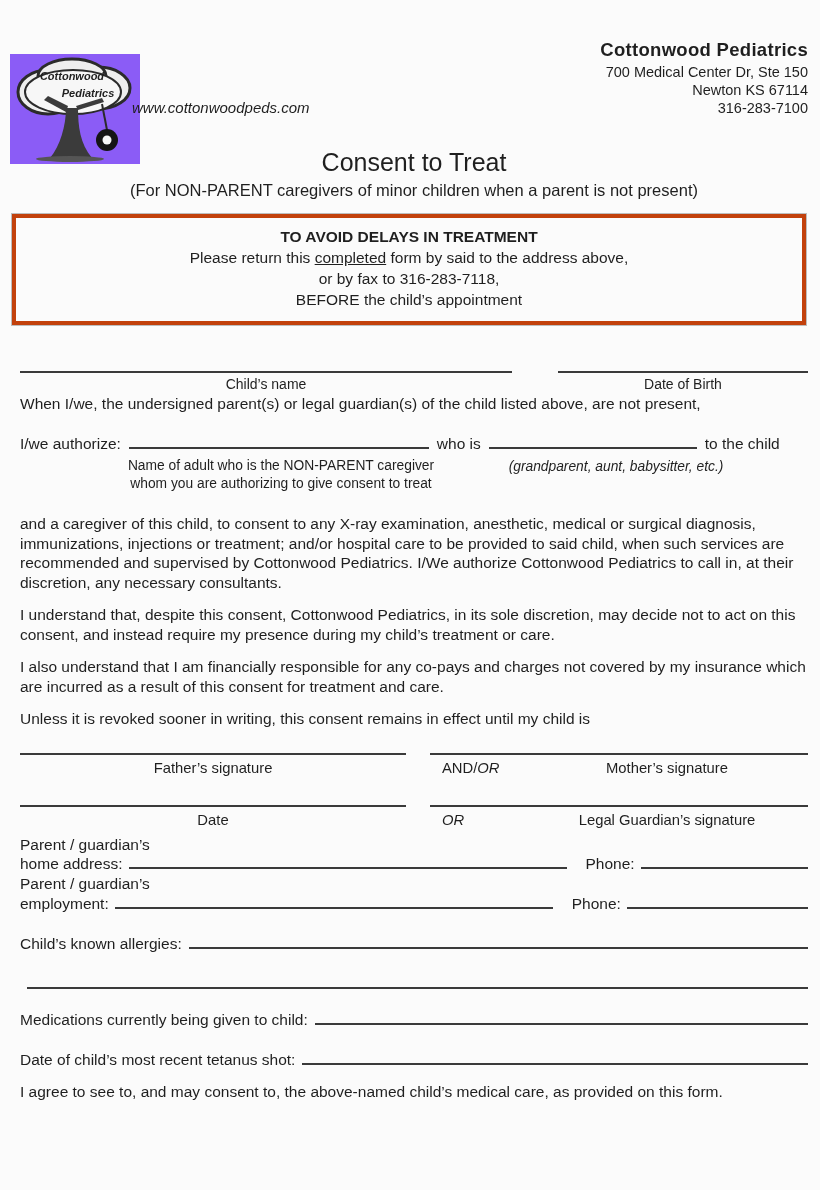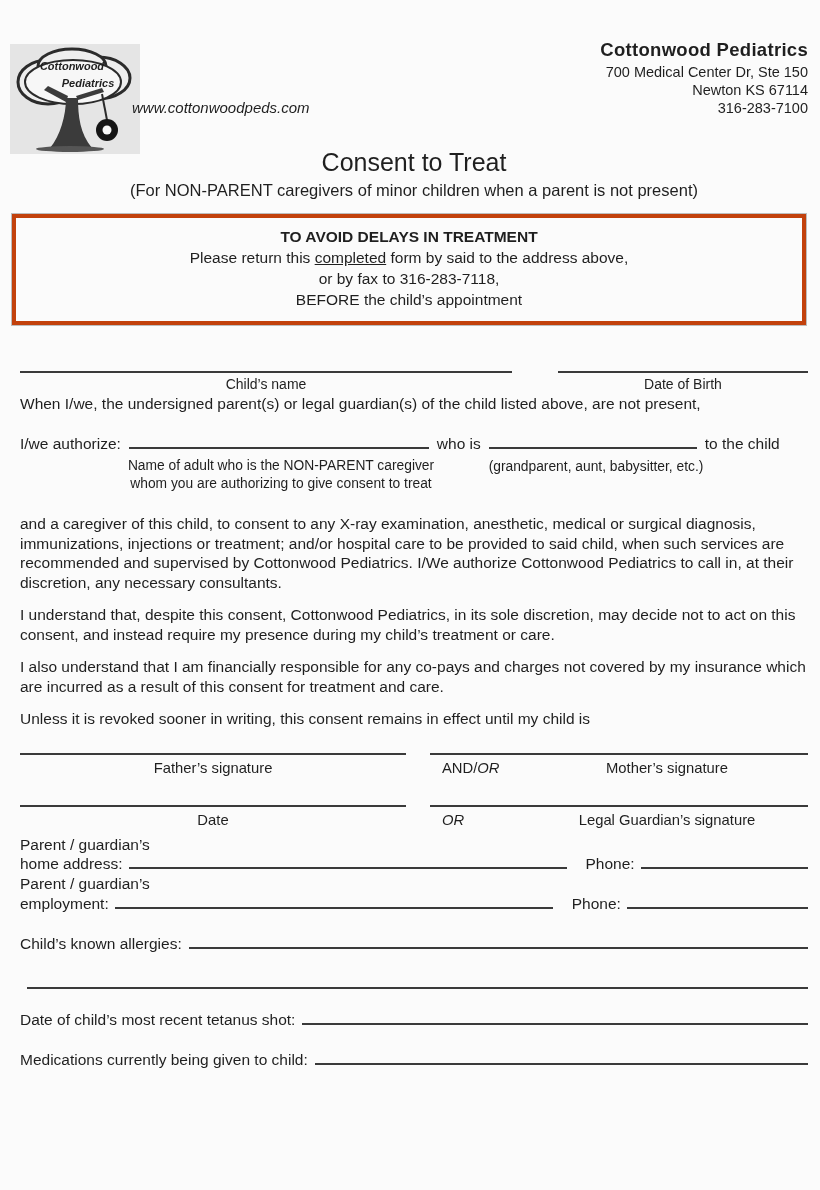--- a/index.html
+++ b/index.html
@@ -7,22 +7,22 @@
   body { font-family:"Liberation Sans","DejaVu Sans",sans-serif; }
   .page {
     position:relative; width:820px; height:1190px; margin:0 auto;
     background:#fbfbfb; color:#1f1f1f;
     padding:36px 12px 10px 20px; overflow:hidden;
     font-size:15.5px; line-height:19.5px;
   }
   
   .header { position:relative; height:112px; }
   .logo {
-    position:absolute; left:-10px; top:8px; width:130px; height:110px;
-    background:#e5e5e5; overflow:hidden;text-align:center;
+    position:absolute; left:-10px; top:18px; width:130px; height:110px;
+    background:#8b5cf6; overflow:hidden;text-align:center;
   }
   .website { position:absolute; left:112px; top:62px; font-style:italic; font-size:15px; }
   .clinic-info { position:absolute; right:0; top:4px; text-align:right; }
   .clinic-name { font-weight:bold; font-size:18.5px; letter-spacing:.3px; margin-bottom:3px; }
   .clinic-addr { font-size:14.5px; line-height:18px; }
   
   .title { text-align:center; font-size:25px; line-height:28px; margin-top:0; }
   .subtitle { text-align:center; font-size:16.5px; margin-top:5px; }
   
   .notice {
@@ -43,21 +43,21 @@
   .name-gap { width:46px; }
   .name-col2 { flex:1; }
   .name-row .lbl { text-align:center; margin-top:3px; }
   
   .auth { position:relative; margin-top:21px; height:70px; }
   .auth-line { display:flex; align-items:baseline; white-space:nowrap; }
   .auth-line .blank1 { width:300px; margin-left:8px; }
   .auth-line .blank2 { width:208px; margin:0 8px; }
   .auth-line .whois { margin-left:8px; }
   .cap1 { position:absolute; left:94px; top:23px; width:334px; text-align:center; font-size:13.8px; line-height:17.5px; }
-  .cap2 { position:absolute; left:464px; top:23px; width:224px; text-align:center; font-size:13.8px; }
+  .cap2 { position:absolute; left:484px; top:23px; width:224px; text-align:center; font-size:13.8px;font-style:italic; }
   
   .para { margin-top:13px; }
   
   .dur-row { display:flex; align-items:center; margin:5px 0 0 48px; height:30px; white-space:nowrap; }
   .checkbox { width:23px; height:27px; border:2px solid #1f1f1f; background:#fff; flex:0 0 auto; }
   .dur-row .blank { height:17px; }
   .dur-sp { width:122px; }
   .bl-day { width:52px; margin:0 6px; }
   .bl-month { width:128px; margin-left:6px; }
   .bl-year { width:27px; margin:0 3px 0 8px; }
@@ -207,22 +207,23 @@
   </div>
 
   <div class="field">
     <span class="lab">Child’s known allergies:</span>
     <span class="blank bl"></span>
   </div>
   <div class="field">
     <span class="blank bl"></span>
   </div>
   <div class="field">
+    <span class="lab">Medications currently being given to child:</span>
+    <span class="blank bl"></span>
+  </div>
+  <div class="field">
     <span class="lab">Date of child’s most recent tetanus shot:</span>
     <span class="blank bl"></span>
   </div>
-  <div class="field">
-    <span class="lab">Medications currently being given to child:</span>
-    <span class="blank bl"></span>
-  </div>
-
+
+  <div class="agree">I agree to see to, and may consent to, the above-named child’s medical care, as provided on this form.</div>
 
 </div>
 
 </body></html>

